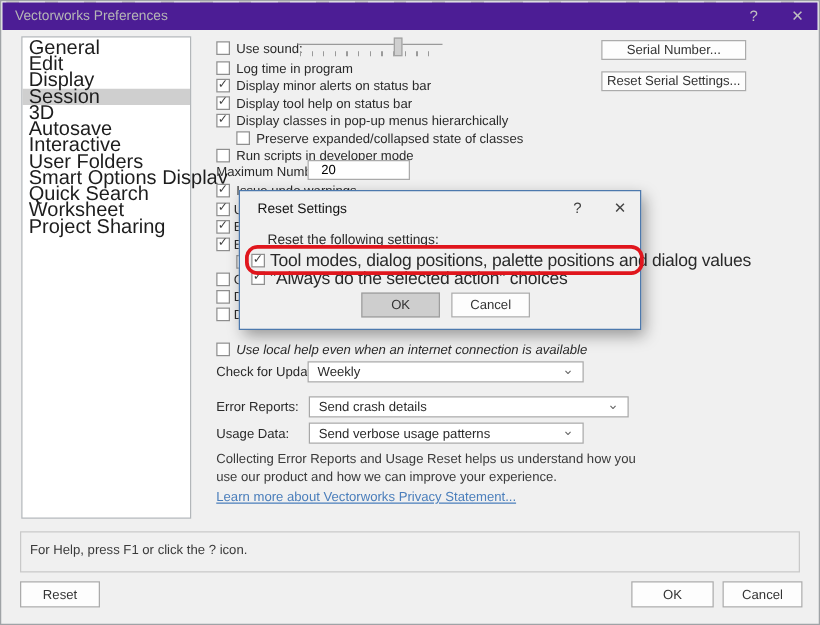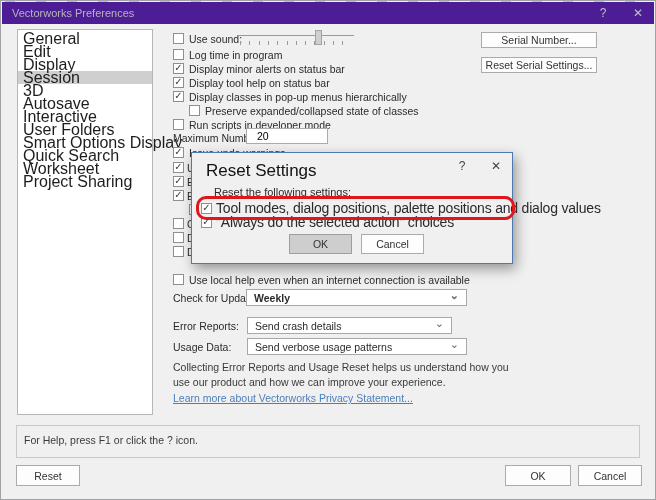--- a/index.html
+++ b/index.html
@@ -34,21 +34,21 @@
        font-size:10.5px;color:#333;display:flex;align-items:center;justify-content:center;cursor:default;}
   .dropdown{position:absolute;height:17px;background:#fff;border:1px solid #a8a8a8;box-sizing:border-box;
        display:flex;align-items:center;padding-left:7px;font-size:10.5px;color:#2a2a2a;}
   .chev{position:absolute;right:7px;top:-1px;font-size:11px;color:#666;}
   .privacy{position:absolute;left:172px;top:359px;width:350px;font-size:10.5px;line-height:1.4;color:#3a3a3a;}
   .link{position:absolute;left:172px;top:391px;font-size:10.5px;color:#4a7ebb;text-decoration:underline;cursor:pointer;}
   .helpbar{position:absolute;left:15px;top:424px;width:624px;height:33px;border:1px solid #c9c9c9;box-sizing:border-box;}
   .helpbar .txt{position:absolute;left:7px;top:8px;font-size:10.5px;color:#3a3a3a;}
   .modal{position:absolute;left:190px;top:151px;width:322px;height:112px;background:#f0f0f0;
          border:1px solid #4d79ad;box-sizing:border-box;box-shadow:3px 5px 12px rgba(0,0,0,0.38);z-index:10;}
-  .m-title{position:absolute;left:14px;top:8px;font-size:17px;color:#121212;}
+  .m-title{position:absolute;left:14px;top:8px;font-size:11px;color:#121212;}
   .m-ico{position:absolute;top:6px;font-size:12px;color:#444;width:14px;text-align:center;}
   .m-prompt{position:absolute;left:22px;top:33px;font-size:11px;color:#2a2a2a;}
   .m-row{position:absolute;left:9px;display:flex;align-items:center;gap:4px;white-space:nowrap;}
   .m-row .lbl{font-size:14px;letter-spacing:-0.2px;}
   .red-oval{position:absolute;left:4px;top:43px;width:313px;height:18px;border:3px solid #e0161d;
             border-radius:10px;z-index:5;pointer-events:none;}
 </style>
 </head>
 <body>
 
@@ -161,33 +161,33 @@
   <div class="row frag" style="left:172px;top:230px;">
     <span class="cb"></span>
     <span class="lbl">D</span>
   </div>
   <div class="row frag" style="left:172px;top:244px;">
     <span class="cb"></span>
     <span class="lbl">D</span>
   </div>
 
 
-  <div class="row" style="left:172px;top:272px;">
+  <div class="row" style="left:172px;top:272px;font-style:italic;">
     <span class="cb"></span>
     <span class="lbl">Use local help even when an internet connection is available</span>
   </div>
 
   <span class="plain-lbl" style="left:172px;top:291px;">Check for Updates:</span>
-  <div class="dropdown" style="left:245px;top:288px;width:221px;font-weight:bold;">
+  <div class="dropdown" style="left:245px;top:288px;width:221px;">
     <span>Weekly</span>
     <span class="chev">⌄</span>
   </div>
 
   <span class="plain-lbl" style="left:172px;top:319px;">Error Reports:</span>
-  <div class="dropdown" style="left:246px;top:316px;width:205px;">
+  <div class="dropdown" style="left:246px;top:316px;width:256px;">
     <span>Send crash details</span>
     <span class="chev">⌄</span>
   </div>
 
   <span class="plain-lbl" style="left:172px;top:340px;">Usage Data:</span>
   <div class="dropdown" style="left:246px;top:337px;width:220px;">
     <span>Send verbose usage patterns</span>
     <span class="chev">⌄</span>
   </div>
 

